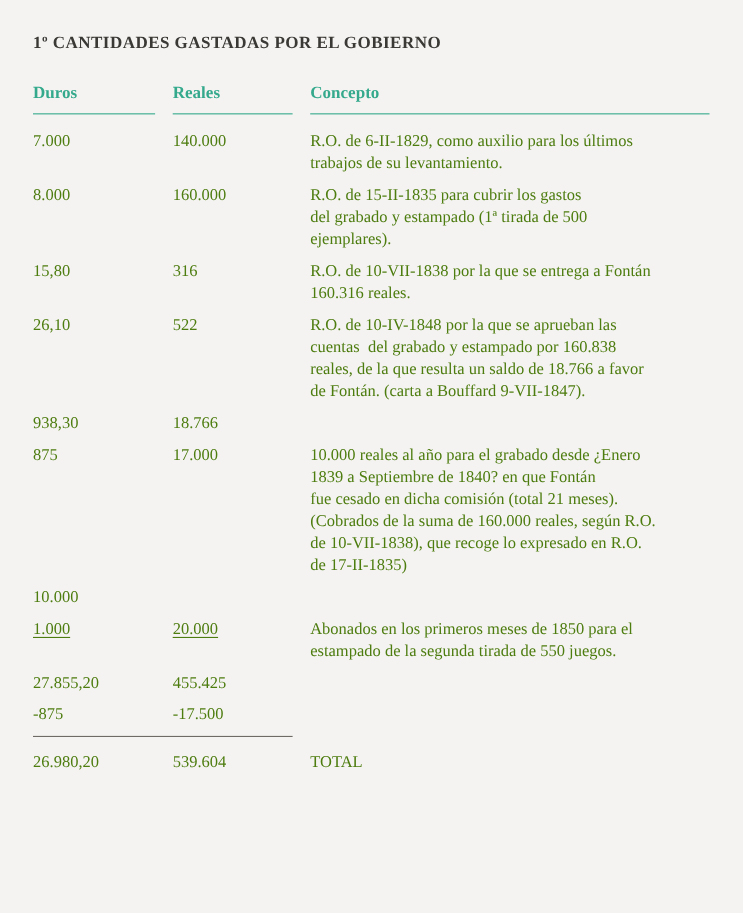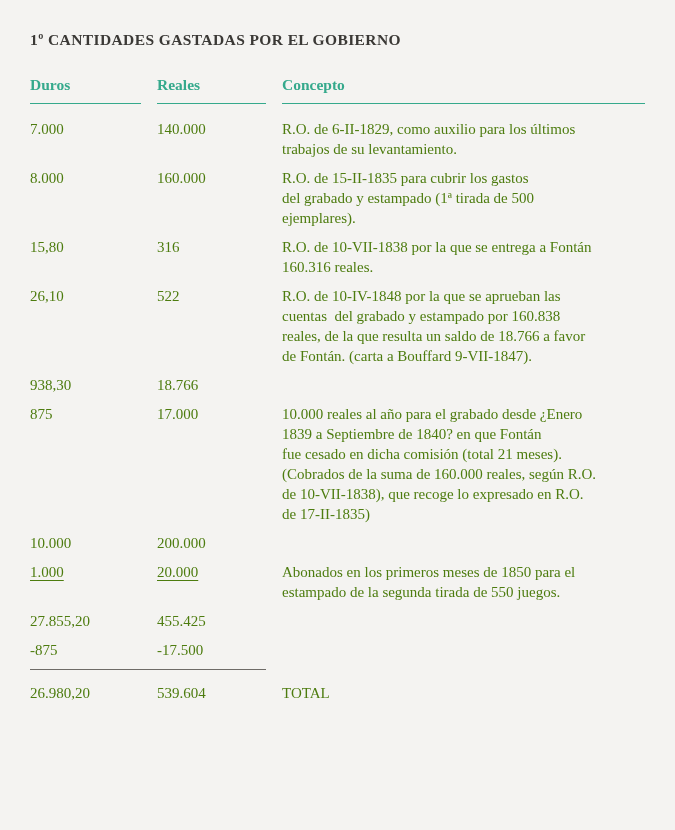--- a/index.html
+++ b/index.html
@@ -124,21 +124,20 @@
     <div class="cell num">17.000</div>
     <div class="cell concepto">10.000 reales al año para el grabado desde ¿Enero
 1839 a Septiembre de 1840? en que Fontán
 fue cesado en dicha comisión (total 21 meses).
 (Cobrados de la suma de 160.000 reales, según R.O.
 de 10-VII-1838), que recoge lo expresado en R.O.
 de 17-II-1835)</div>
   </div>
       <div class="grid row">
     <div class="cell num">10.000</div>
-    <div class="cell num">200.000</div>
   </div>
       <div class="grid row underlined">
     <div class="cell num">1.000</div>
     <div class="cell num">20.000</div>
     <div class="cell concepto">Abonados en los primeros meses de 1850 para el
 estampado de la segunda tirada de 550 juegos.</div>
   </div>
       <div class="grid row">
     <div class="cell num">27.855,20</div>
     <div class="cell num">455.425</div>

